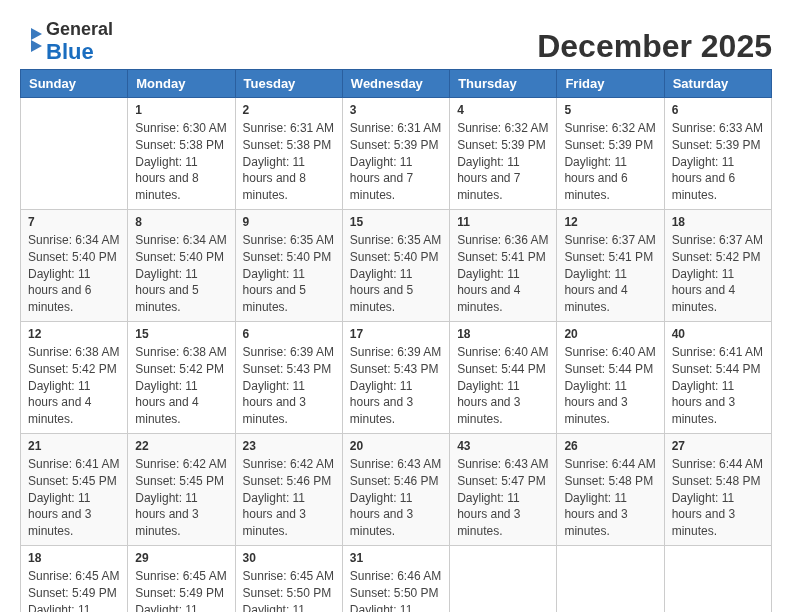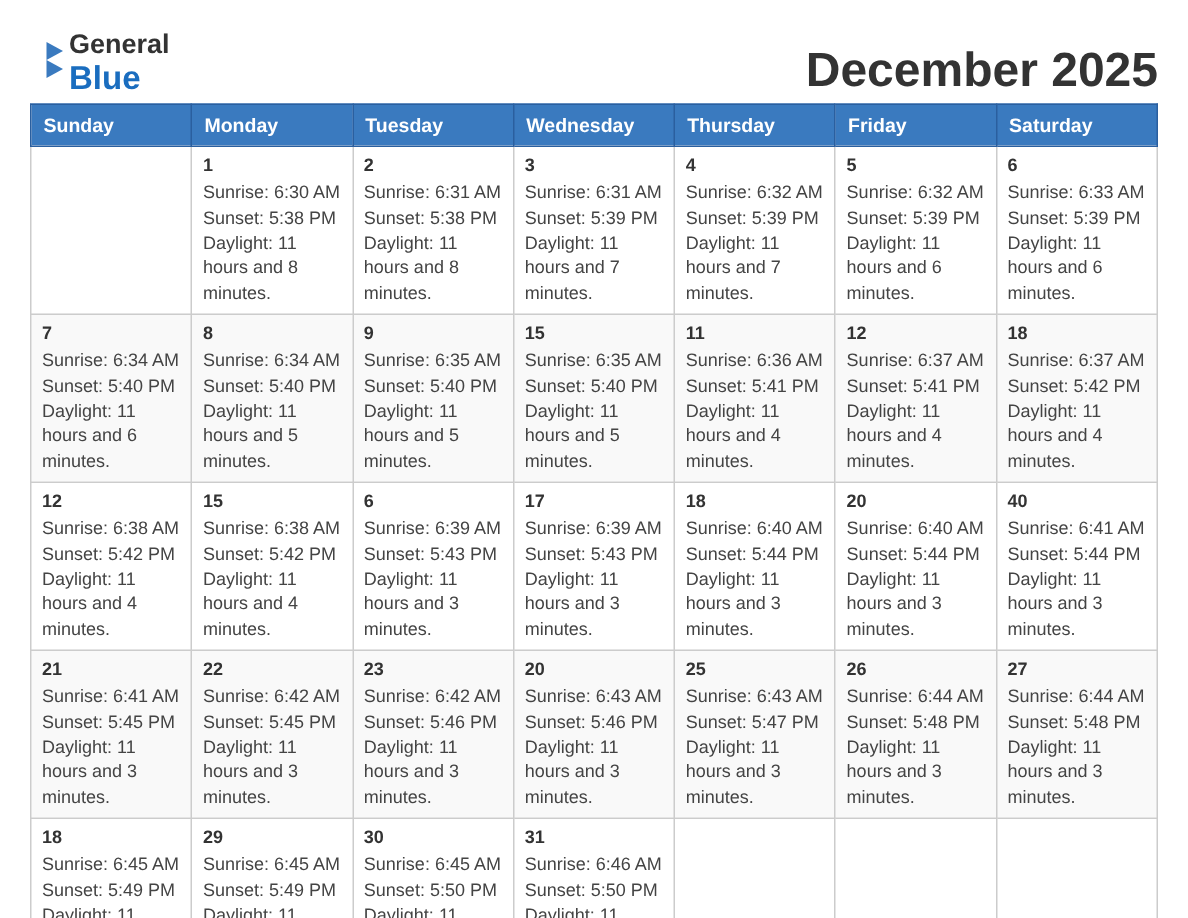--- a/index.html
+++ b/index.html
@@ -214,21 +214,21 @@
         </td>
         <td>
           <div class="day-number">23</div>
           <div class="day-info">Sunrise: 6:42 AM<br>Sunset: 5:46 PM<br>Daylight: 11 hours and 3 minutes.</div>
         </td>
         <td>
           <div class="day-number">20</div>
           <div class="day-info">Sunrise: 6:43 AM<br>Sunset: 5:46 PM<br>Daylight: 11 hours and 3 minutes.</div>
         </td>
         <td>
-          <div class="day-number">25</div>
+          <div class="day-number">43</div>
           <div class="day-info">Sunrise: 6:43 AM<br>Sunset: 5:47 PM<br>Daylight: 11 hours and 3 minutes.</div>
         </td>
         <td>
           <div class="day-number">26</div>
           <div class="day-info">Sunrise: 6:44 AM<br>Sunset: 5:48 PM<br>Daylight: 11 hours and 3 minutes.</div>
         </td>
         <td>
           <div class="day-number">27</div>
           <div class="day-info">Sunrise: 6:44 AM<br>Sunset: 5:48 PM<br>Daylight: 11 hours and 3 minutes.</div>
         </td>

